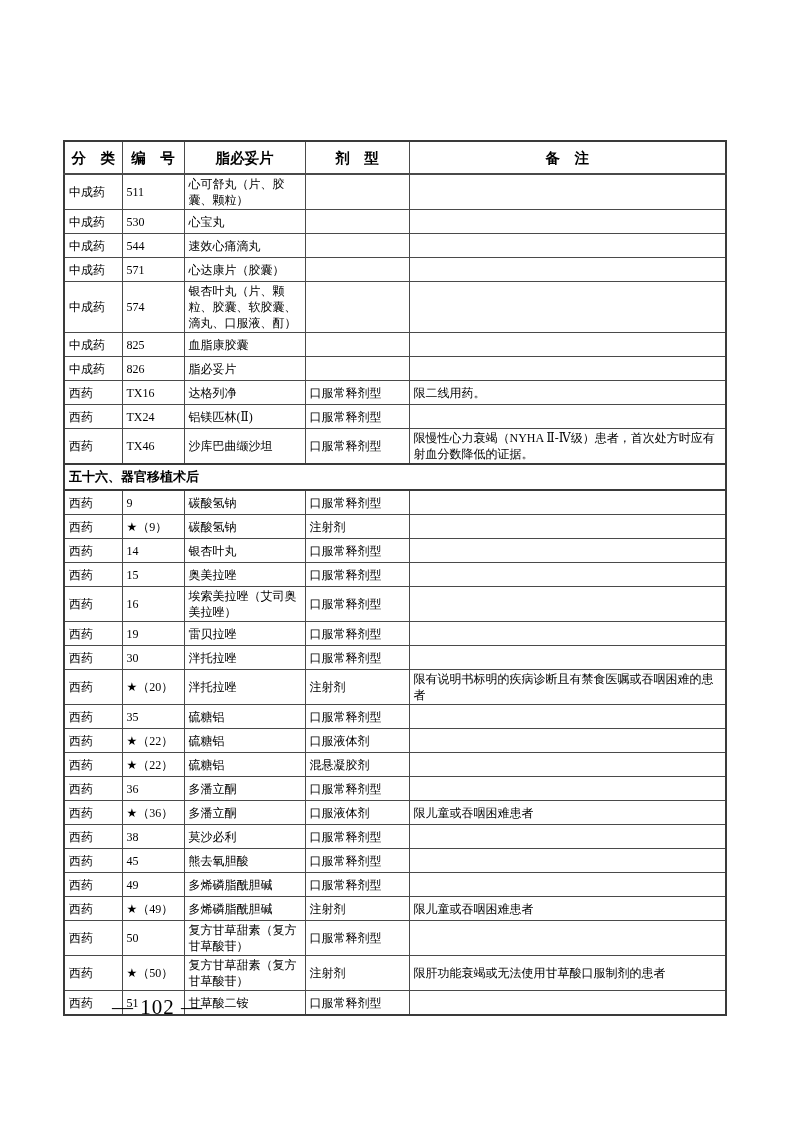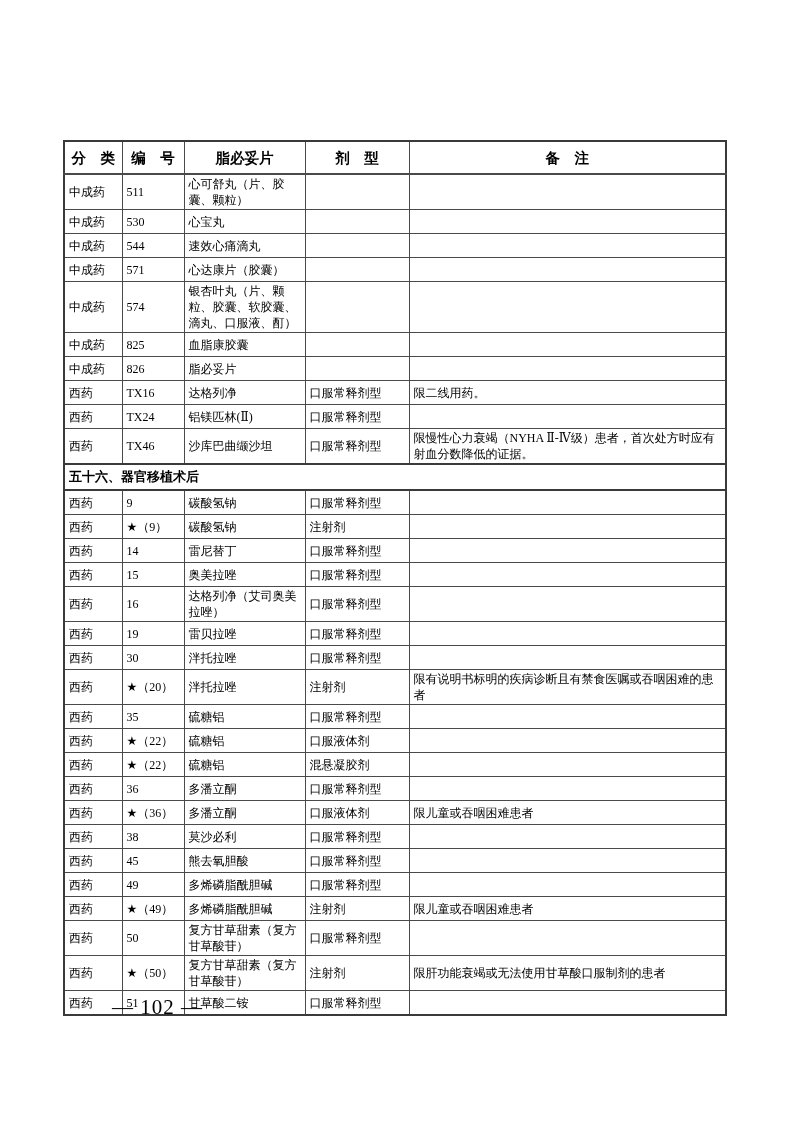--- a/index.html
+++ b/index.html
@@ -163,35 +163,35 @@
         <tr>
           <td class="category-cell">西药</td>
           <td class="code-cell">★（9）</td>
           <td class="drug-name-cell">碳酸氢钠</td>
           <td class="dosage-form-cell">注射剂</td>
           <td class="note-cell"></td>
         </tr>
         <tr>
           <td class="category-cell">西药</td>
           <td class="code-cell">14</td>
-          <td class="drug-name-cell">雷尼替丁</td>
+          <td class="drug-name-cell">银杏叶丸</td>
           <td class="dosage-form-cell">口服常释剂型</td>
           <td class="note-cell"></td>
         </tr>
         <tr>
           <td class="category-cell">西药</td>
           <td class="code-cell">15</td>
           <td class="drug-name-cell">奥美拉唑</td>
           <td class="dosage-form-cell">口服常释剂型</td>
           <td class="note-cell"></td>
         </tr>
         <tr>
           <td class="category-cell">西药</td>
           <td class="code-cell">16</td>
-          <td class="drug-name-cell">达格列净（艾司奥美拉唑）</td>
+          <td class="drug-name-cell">埃索美拉唑（艾司奥美拉唑）</td>
           <td class="dosage-form-cell">口服常释剂型</td>
           <td class="note-cell"></td>
         </tr>
         <tr>
           <td class="category-cell">西药</td>
           <td class="code-cell">19</td>
           <td class="drug-name-cell">雷贝拉唑</td>
           <td class="dosage-form-cell">口服常释剂型</td>
           <td class="note-cell"></td>
         </tr>

